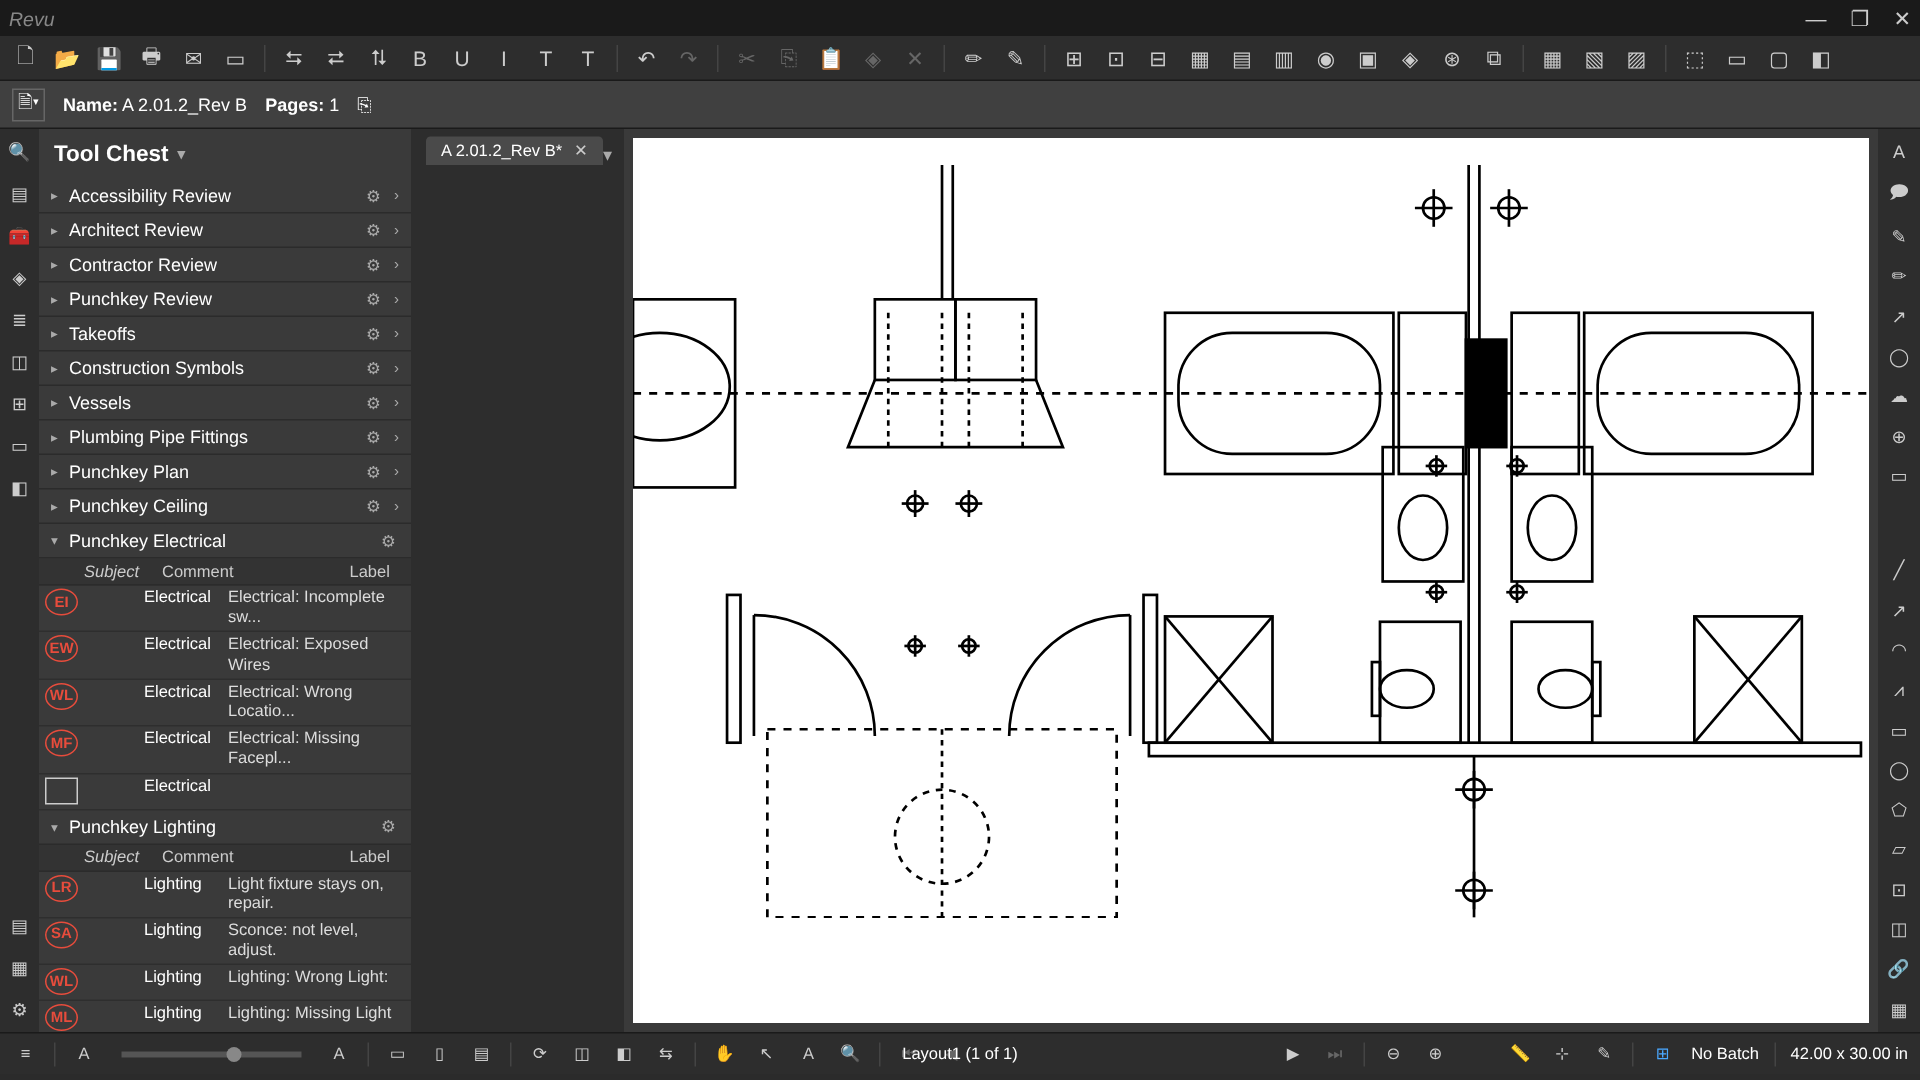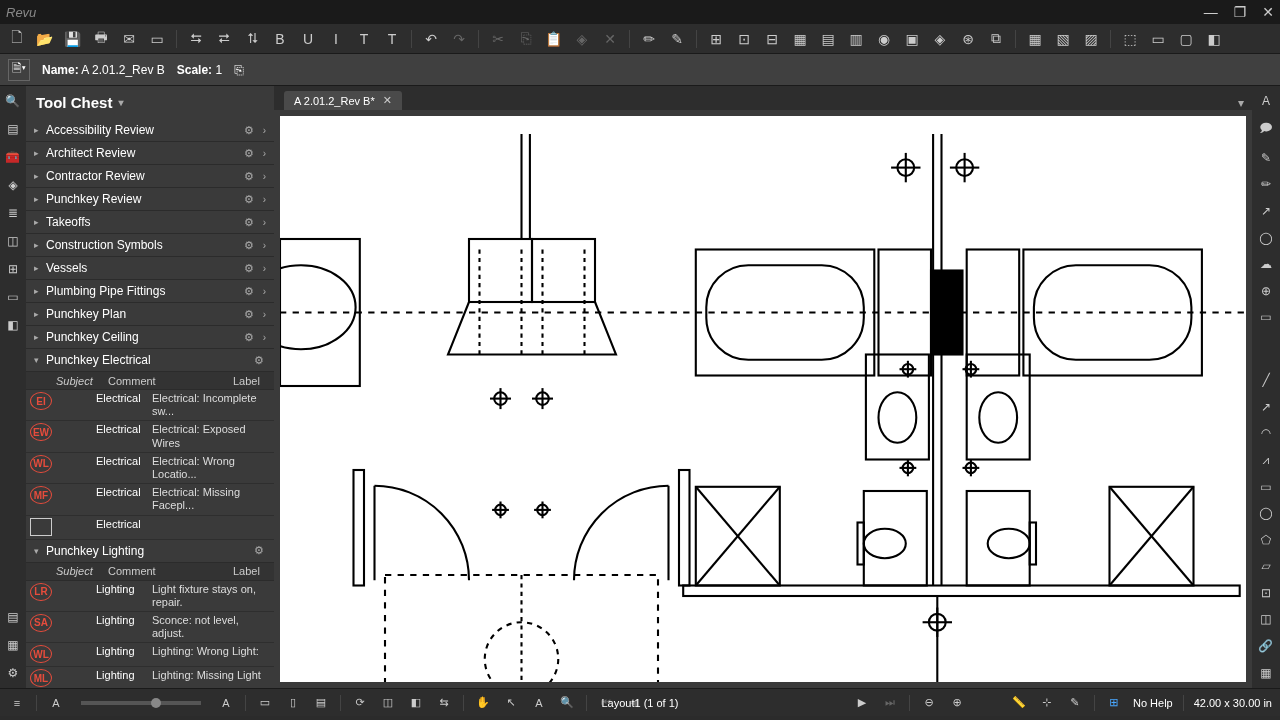--- a/index.html
+++ b/index.html
@@ -43,21 +43,21 @@
     .cols .c1 { width:78px; padding-left:26px;font-style:italic; }
     .cols .c2 { width:100px; }
     .cols .c3 { flex:1;padding-left:25px; }
     .row { display:flex; padding:2px 4px; font-size:11px; align-items:flex-start; border-bottom:1px solid #2e2e2e; min-height:24px; }
     .row .sym { width:22px; height:18px; border:1.5px solid #e74c3c; border-radius:50%; display:flex; align-items:center; justify-content:center; font-size:10px; color:#e74c3c; margin-right:4px; font-weight:bold; }
     .row .sym.blank { border-color:#ccc; color:transparent; border-radius:0; }
     .row .subj { width:56px;margin-left:40px; }
     .row .cmt { flex:1; color:#ddd; line-height:1.2; }
     
     
-    .canvaswrap { flex:1; display:flex; flex-direction:column; background:#2d2d2d; }
+    .canvaswrap { flex:1; display:flex; flex-direction:row; background:#2d2d2d; }
     .tabbar { height:24px; background:#2d2d2d; display:flex; align-items:flex-end; padding-left:10px; }
     .tab { background:#4a4a4a; padding:3px 10px; font-size:11px; border-top-left-radius:3px; border-top-right-radius:3px; display:flex; align-items:center; gap:8px; }
     .tab .x { color:#ccc; cursor:pointer; font-size:11px; }
     .tabbar .tabchev { margin-left:auto; margin-right:8px; color:#aaa; cursor:pointer; }
     .canvas { flex:1; background:#fff; border:6px solid #3a3a3a; position:relative; overflow:hidden; }
     
     
     .dwg { position:absolute; top:18px; left:0; width:100%; }
     
     
@@ -131,21 +131,21 @@
   <div class="sep"></div>
   <span class="tbtn">⬚</span>
   <span class="tbtn">▭</span>
   <span class="tbtn">▢</span>
   <span class="tbtn">◧</span>
 </div>
 
 <div class="subbar">
   <span class="dd">🗎▾</span>
   <span><b>Name:</b> <span>A 2.01.2_Rev B</span></span>
-  <span><b>Scale:</b> <span>1</span></span>
+  <span><b>Pages:</b> <span>1</span></span>
   <span class="tbtn">⎘</span>
 </div>
 
 <div class="mainrow">
 
   <div class="leftrail">
     <span class="ri">🔍</span>
     <span class="ri">▤</span>
     <span class="ri active">🧰</span>
     <span class="ri">◈</span>
@@ -496,16 +496,16 @@
   <span class="sbtn" style="color:#666">⏭</span>
   <div class="sep"></div>
   <span class="sbtn">⊖</span>
   <span class="sbtn">⊕</span>
   <div style="flex:1"></div>
   <span class="sbtn">📏</span>
   <span class="sbtn">⊹</span>
   <span class="sbtn">✎</span>
   <div class="sep"></div>
   <span class="sbtn" style="color:#4aa8ff">⊞</span>
-  <span>No Help</span>
+  <span>No Batch</span>
   <div class="sep"></div>
   <span>42.00 x 30.00 in</span>
 </div>
 
 </body></html>

